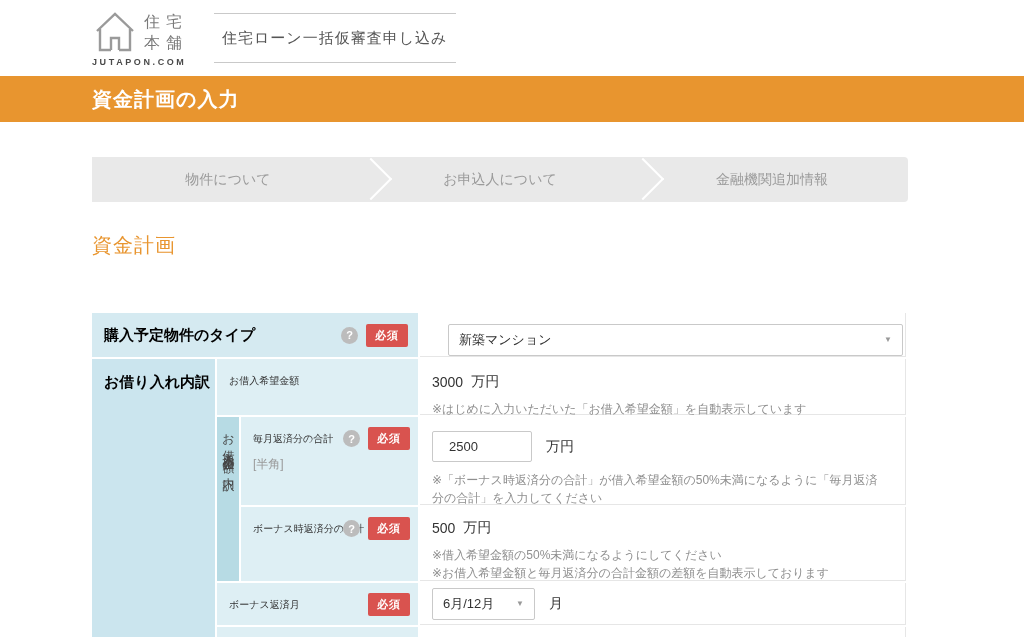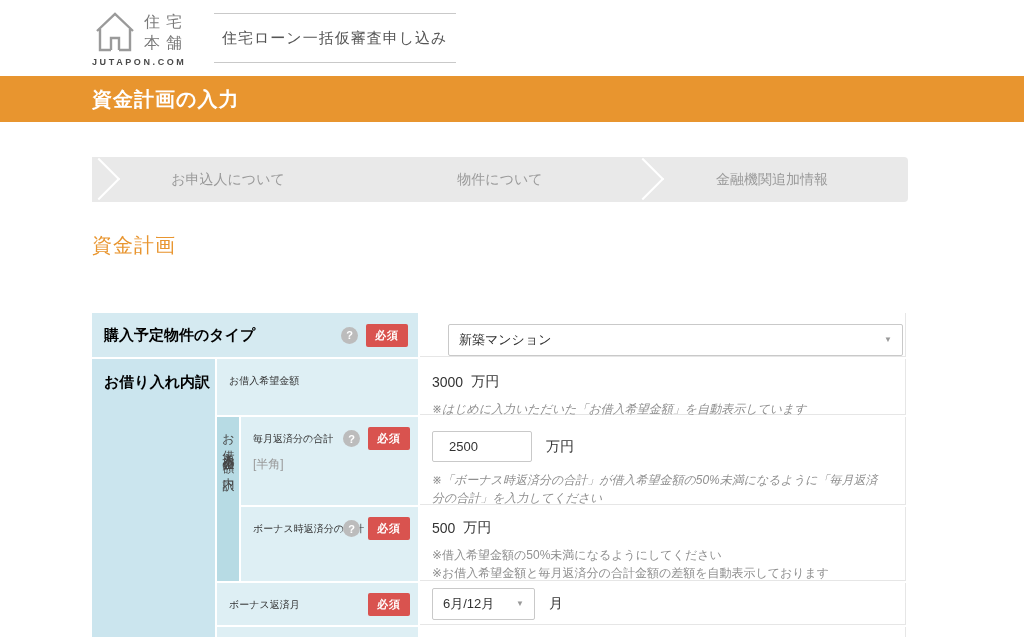--- a/index.html
+++ b/index.html
@@ -71,21 +71,21 @@
   .select-box { height:32px; border:1px solid #c9c9c9; border-radius:2px; background:#fff;
     display:flex; align-items:center; padding:0 10px; font-size:13px; color:#333; cursor:pointer; }
   .select-wide { width:455px;margin-left:16px; }
   .select-small { width:103px; }
   .caret-down-icon { margin-left:auto; font-size:8px; color:#999; }
   .text-input { width:100px; height:31px; border:1px solid #c9c9c9; border-radius:2px;
     font-size:13px; color:#333; padding:0 16px; font-family:inherit; }
 
   .value-line { display:flex; align-items:center; font-size:14px; color:#333; margin-top:4px; }
   .unit { font-size:14px; color:#333; margin-left:8px; }
-  .note { font-size:12px; color:#8f8f8f; line-height:18px; margin-top:9px; max-width:455px;font-style:italic; }
+  .note { font-size:12px; color:#8f8f8f; line-height:18px; margin-top:9px; max-width:455px; }
   .note-tight { margin-top:9px; }
   .note-line { font-size:12px; color:#8f8f8f; line-height:18px; max-width:455px; }
 </style>
 </head>
 <body>
 
 <div class="header">
   <div class="logo">
     <div class="logo-top">
       <svg class="logo-icon" viewBox="0 0 46 44">
@@ -105,25 +105,25 @@
     <span class="page-title">住宅ローン一括仮審査申し込み</span>
   </div>
 </div>
 
 <div class="banner">
   <span class="banner-title">資金計画の入力</span>
 </div>
 
 <div class="steps">
   <div class="step">
+    <span>物件について</span>
+  </div>
+  <div class="step">
     <span class="chevron-separator-icon"></span>
     <span>お申込人について</span>
-  </div>
-  <div class="step">
-    <span>物件について</span>
   </div>
   <div class="step last">
     <span class="chevron-separator-icon"></span>
     <span>金融機関追加情報</span>
   </div>
 </div>
 
 <div class="section-title">資金計画</div>
 
 <div class="form-table">

